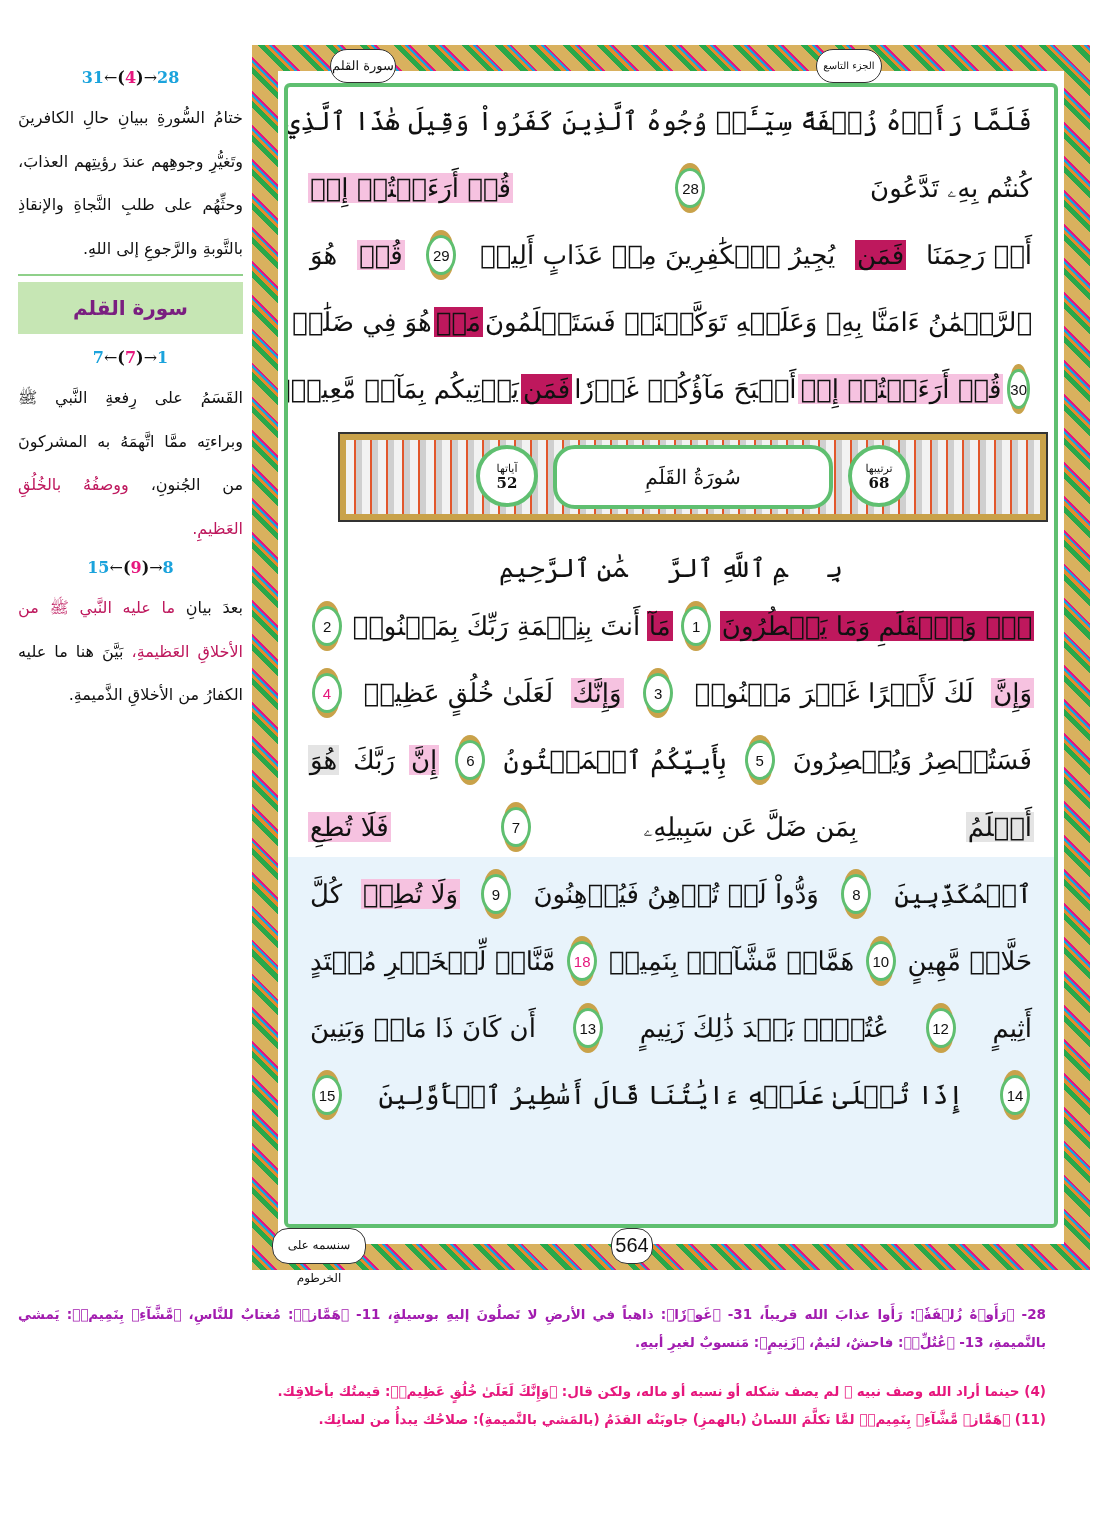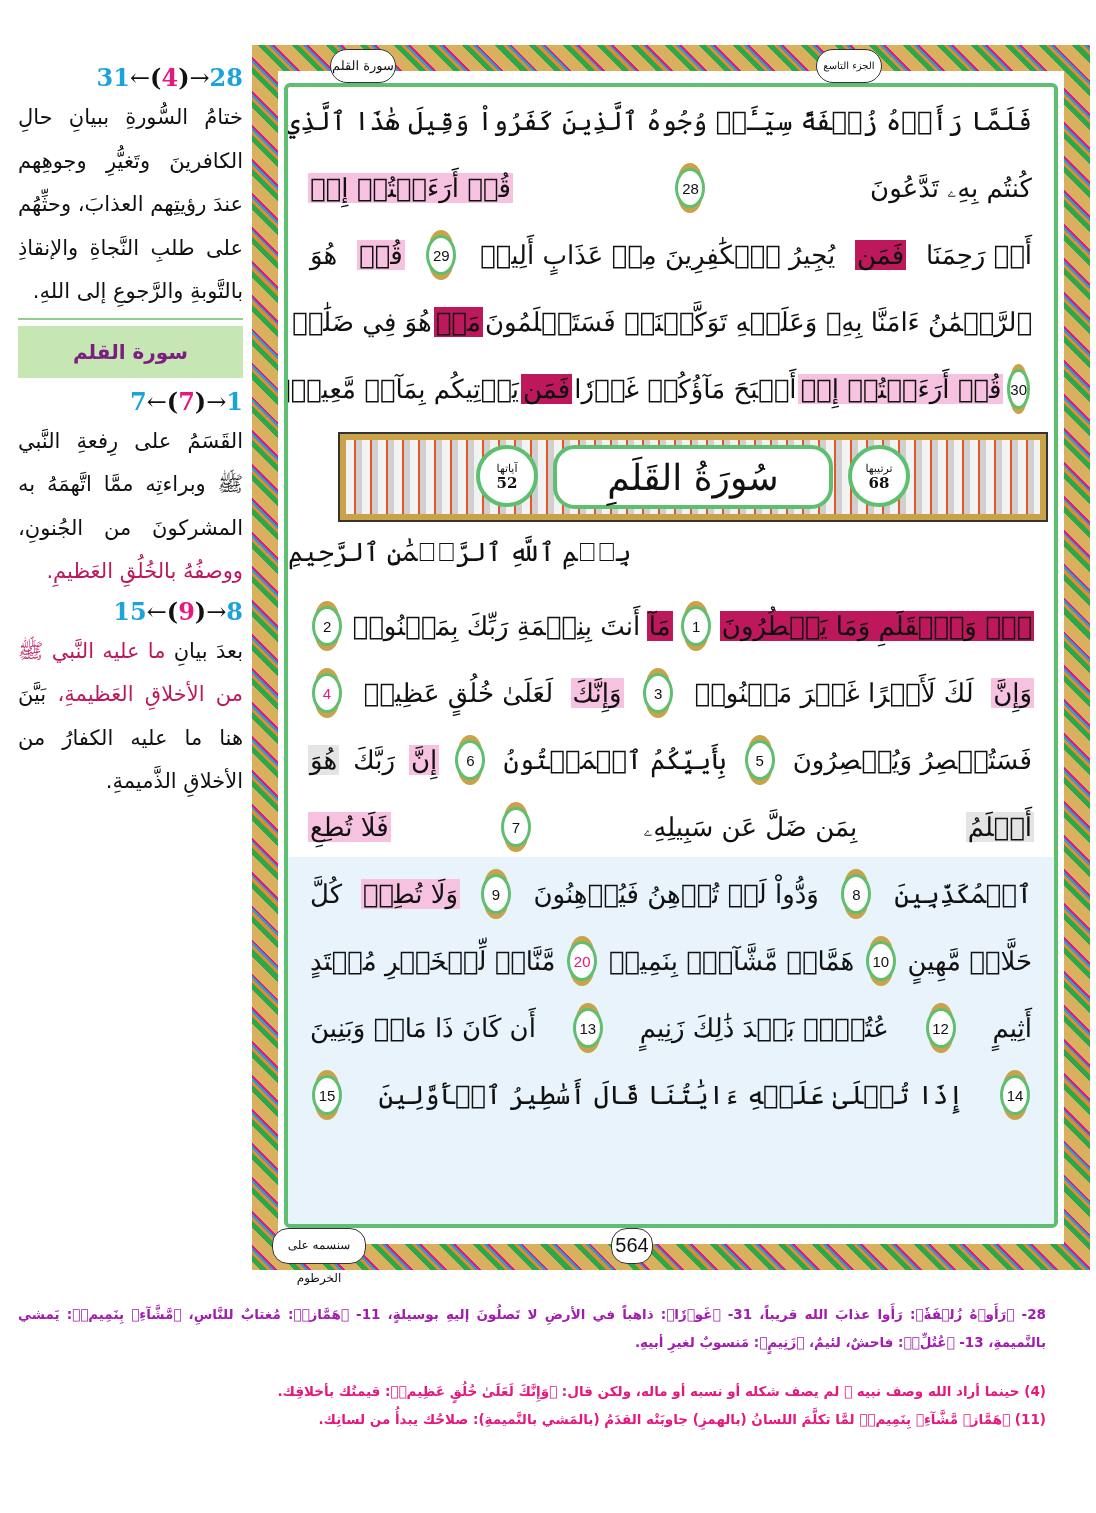--- a/index.html
+++ b/index.html
@@ -1,26 +1,26 @@
 <!DOCTYPE html>
 <html><head>
 <meta charset="utf-8">
 <style>
   * { box-sizing: border-box; margin: 0; padding: 0; }
   html, body { width: 1096px; height: 1513px; background: #ffffff; overflow: hidden; }
   body { position: relative; font-family: "DejaVu Sans", sans-serif; color: #111; }
 
   
   .side { position: absolute; left: 18px; top: 60px; width: 225px; direction: rtl; text-align: right; }
-  .range { direction: ltr; text-align: right; font-family: "DejaVu Serif", serif; font-weight: bold; font-size: 24px; height: 36px; line-height: 36px; }
+  .range { direction: ltr; text-align: center; font-family: "DejaVu Serif", serif; font-weight: bold; font-size: 16px; height: 36px; line-height: 36px; }
   .range .num { color: #1ba3dc; }
   .range .mid { color: #e6177d; }
   .range .arr { color: #111; font-weight: normal; }
   .range .par { color: #111; }
-  .side p { font-family: "DejaVu Sans", sans-serif; font-size: 21px; line-height: 43.5px; text-align: justify; text-align-last: right; }
+  .side p { font-family: "DejaVu Sans", sans-serif; font-size: 16px; line-height: 43.5px; text-align: justify; text-align-last: right; }
   .side p .blue { color: #be185d; }
   .side-title { background: #c6e6b4; color: #7a1f80; text-align: center; font-size: 20px; font-weight: bold; height: 52px; line-height: 52px; margin: 6px 0 6px 0; }
   .sep-line { height: 2px; background: #8fd08a; margin-top: 4px; }
 
   
   .frame { position: absolute; left: 252px; top: 45px; width: 838px; height: 1225px; }
   .frame-border {
     position: absolute; inset: 0;
     border: 26px solid #d9b15e;
     border-image: repeating-linear-gradient(45deg, #d9b15e 0 6px, #2aa84a 6px 11px, #e58a2c 11px 14px, #1ba3dc 14px 16px, #e6177d 16px 18px, #d9b15e 18px 24px) 26;
@@ -64,32 +64,32 @@
     background: #c9a24a; border: 2px solid #333; padding: 6px; margin-left: 44px;
   }
   .surah-banner-inner {
     position: relative; width: 100%; height: 100%;
     background: repeating-linear-gradient(90deg, #f2f2f2 0 8px, #e2572c 8px 10px, #cfcfcf 10px 16px);
     display: flex; align-items: center; justify-content: center;
   }
   .banner-center {
     width: 280px; height: 64px; background: #fff; border: 4px solid #5fbf70; border-radius: 22px;
     display: flex; align-items: center; justify-content: center;
-    font-family: "DejaVu Serif", serif; font-size: 36px; direction: rtl;
+    font-family: "DejaVu Serif", serif; font-size: 20px; direction: rtl;
   }
   .banner-medal {
     position: absolute; top: 5px; width: 62px; height: 62px; border-radius: 50%;
     background: #fff; border: 4px solid #5fbf70;
     display: flex; flex-direction: column; align-items: center; justify-content: center;
     font-family: "DejaVu Serif", serif; font-size: 11px; line-height: 15px; direction: rtl;
   }
   .banner-medal .n { font-size: 15px; font-weight: bold; }
   .medal-left { left: 130px; }
   .medal-right { right: 130px; }
-  .basmala { position: absolute; left: 0; right: 0; text-align: left; font-family: Liberation Sans, sans-serif; font-size: 26px; direction: rtl; }
+  .basmala { position: absolute; left: 0; right: 0; text-align: center; font-family: Liberation Serif, serif; font-size: 26px; direction: rtl; margin-top: 16px; }
 
   
   .notes { position: absolute; left: 18px; right: 50px; direction: rtl; text-align: justify; text-align-last: right; font-family: "DejaVu Sans", sans-serif; font-weight: bold; font-size: 13.5px; }
   .notes-blue { top: 1300px; color: #a21caf; line-height: 28px; }
   .notes-pink { top: 1377px; color: #e6177d; line-height: 28px; }
 </style>
 </head>
 <body>
 
 <aside class="side">
@@ -209,21 +209,21 @@
           <span class="ayah">8</span>
           <span class="seg">وَدُّواْ لَوۡ تُدۡهِنُ فَيُدۡهِنُونَ</span>
           <span class="ayah">9</span>
           <span class="seg hl-pink">وَلَا تُطِعۡ</span>
           <span class="seg">كُلَّ</span>
         </div>
         <div class="q-line" style="top: 840px;">
           <span class="seg">حَلَّافٖ مَّهِينٍ</span>
           <span class="ayah">10</span>
           <span class="seg">هَمَّازٖ مَّشَّآءِۭ بِنَمِيمٖ</span>
-          <span class="ayah red">20</span>
+          <span class="ayah red">18</span>
           <span class="seg">مَّنَّاعٖ لِّلۡخَيۡرِ مُعۡتَدٍ</span>
         </div>
         <div class="q-line" style="top: 907px;">
           <span class="seg">أَثِيمٍ</span>
           <span class="ayah">12</span>
           <span class="seg">عُتُلِّۭ بَعۡدَ ذَٰلِكَ زَنِيمٍ</span>
           <span class="ayah">13</span>
           <span class="seg">أَن كَانَ ذَا مَالٖ وَبَنِينَ</span>
         </div>
         <div class="q-line" style="top: 974px;">

